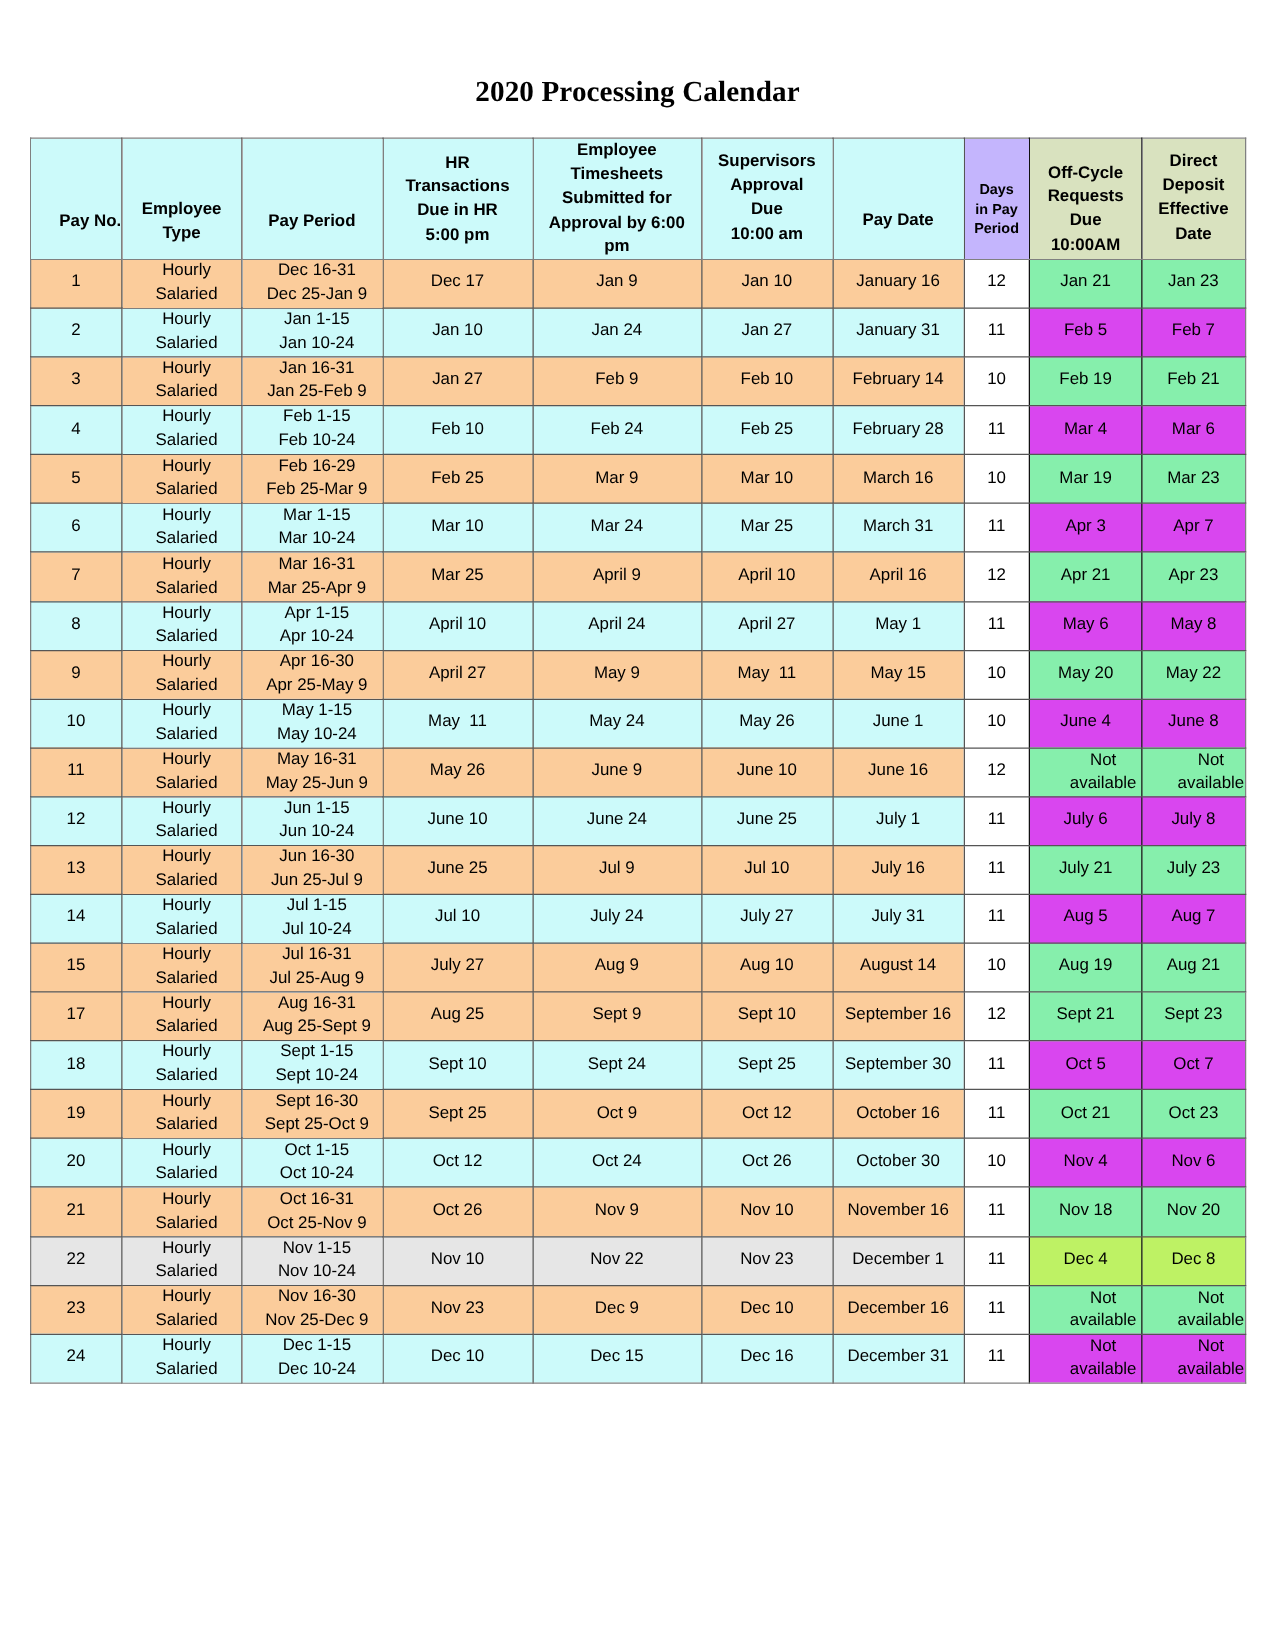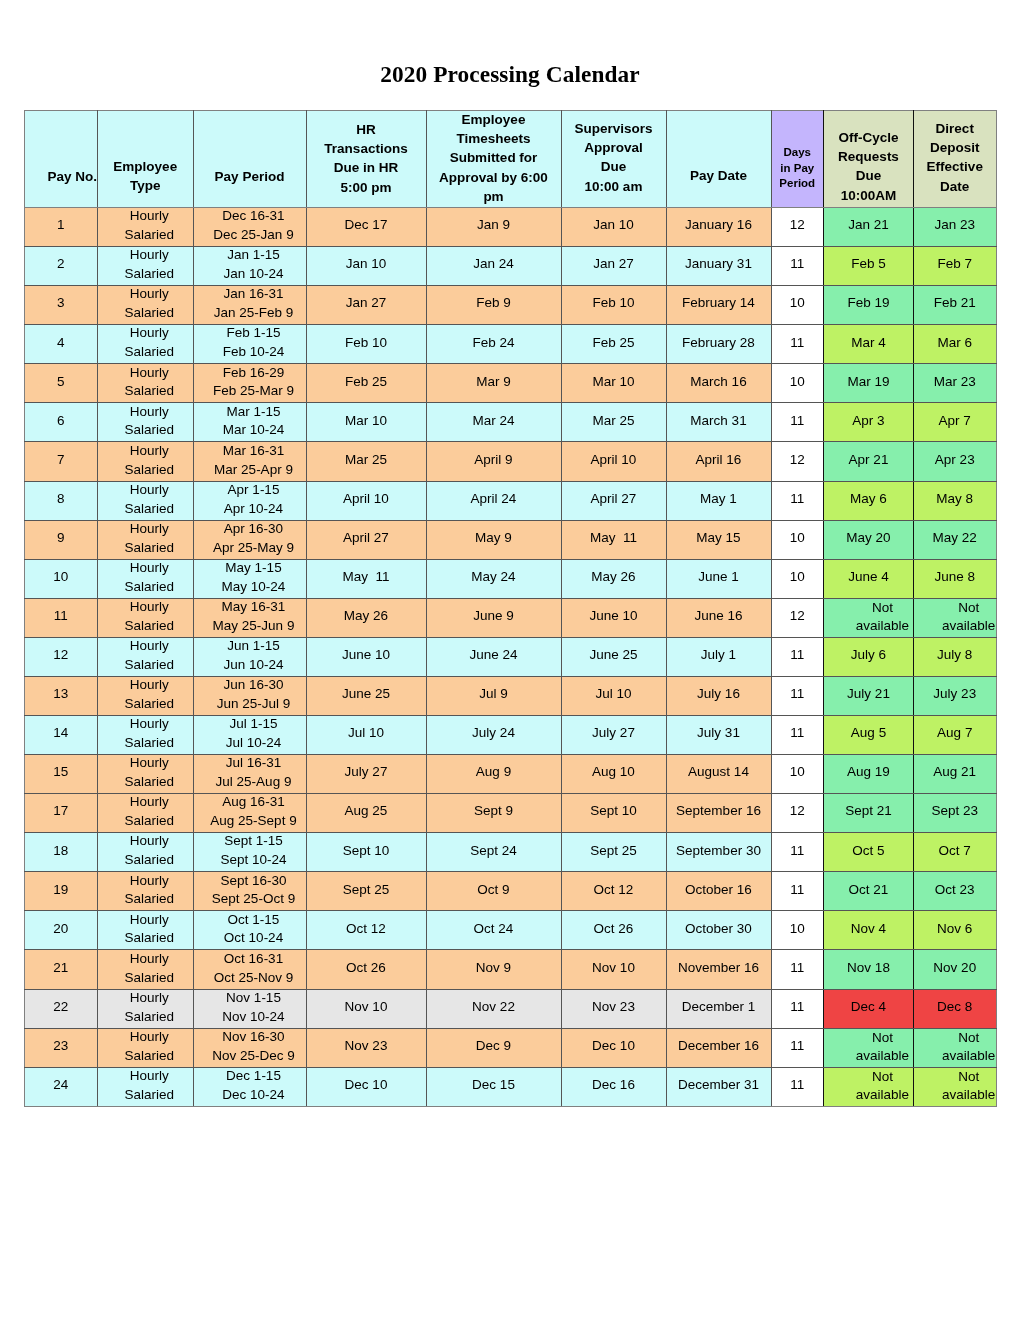--- a/index.html
+++ b/index.html
@@ -78,22 +78,22 @@
   #cal-table tbody td.c-no, #cal-table tbody td.c-hr, #cal-table tbody td.c-ts, #cal-table tbody td.c-sup, #cal-table tbody td.c-pay, #cal-table tbody td.c-days, #cal-table tbody td.c-off, #cal-table tbody td.c-dd { padding-bottom:4.5px; }
   #cal-table tbody td.na { padding-bottom:0; }
   #cal-table td.c-type, #cal-table td.c-period { text-align:center; padding-left:8px; line-height:18.8px; font-size:13.5px; }
   .two-line { position:relative; }
   .two-line span { position:relative; top:-1px; }
   #cal-table td.c-days { background:#ffffff; font-size:13.5px; }
   tr.r-orange td { background:#FBCC9B; }
   tr.r-cyan td { background:#CCFAFA; }
   tr.r-gray td { background:#E6E6E6; }
   tr.r-orange td.c-off, tr.r-orange td.c-dd { background:#86efac; }
-  tr.r-cyan td.c-off, tr.r-cyan td.c-dd { background:#bef264; }
-  tr.r-gray td.c-off, tr.r-gray td.c-dd { background:#ef4444; }
+  tr.r-cyan td.c-off, tr.r-cyan td.c-dd { background:#d946ef; }
+  tr.r-gray td.c-off, tr.r-gray td.c-dd { background:#bef264; }
   tr td.c-days { background:#ffffff !important; }
   .two-line span { display:block; }
   .hl { display:block; }
   #cal-table td.na { line-height:18px; font-size:13.5px; }
   td.na span { display:block; position:relative; top:-1px;margin-left:28px; }
 </style>
 </head>
 <body>
 
 <div id="page">

